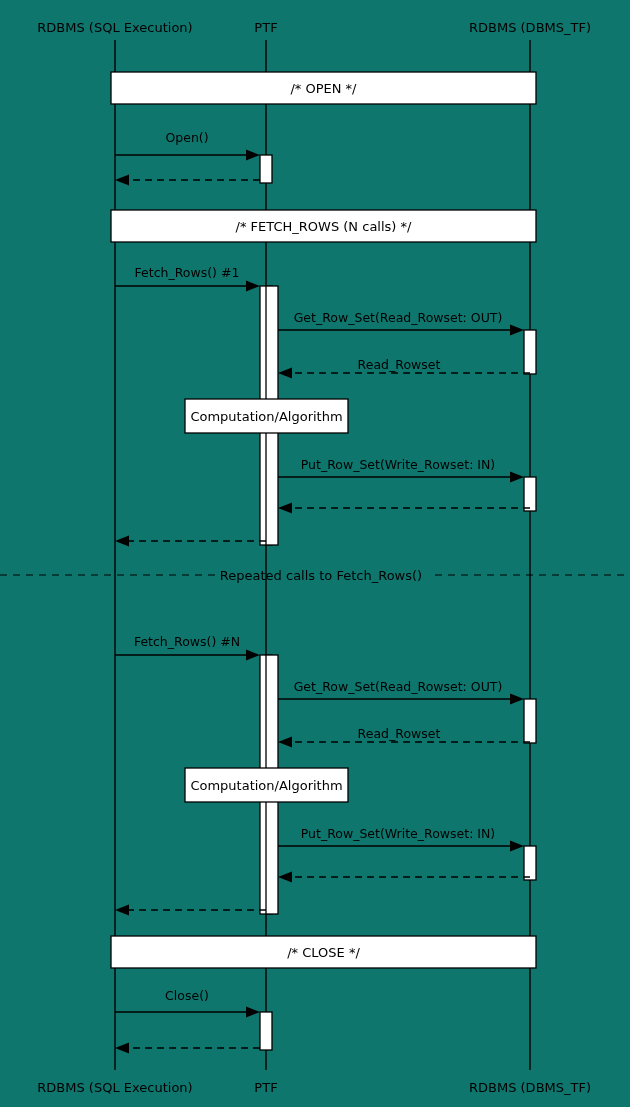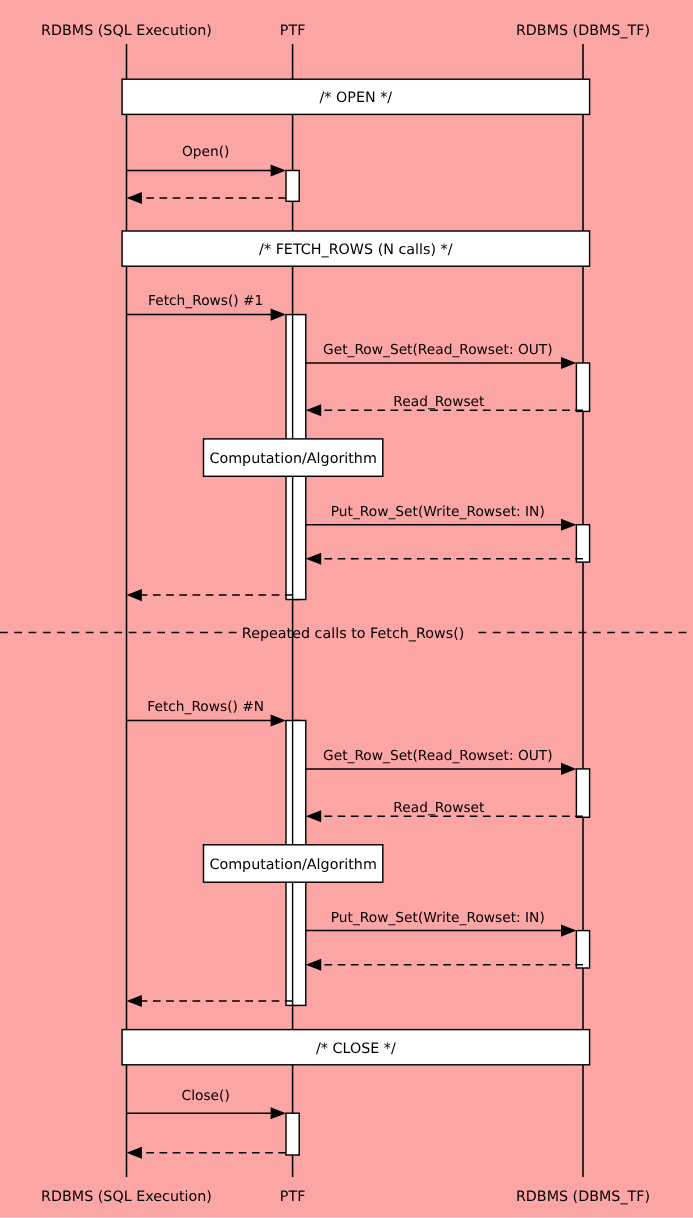--- a/index.html
+++ b/index.html
@@ -10,21 +10,21 @@
   body {
     width: 630px;
     height: 1107px;
     font-family: "DejaVu Sans", sans-serif;
     overflow: hidden;
   }
   #diagram-root {
     position: relative;
     width: 630px;
     height: 1107px;
-    background: #fca5a5;
+    background: #0f766e;
   }
   svg#seq-svg {
     display: block;
     width: 630px;
     height: 1107px;
   }
   .lifeline-label {
     font-family: "DejaVu Sans", sans-serif;
     font-size: 13px;
     fill: #000000;

